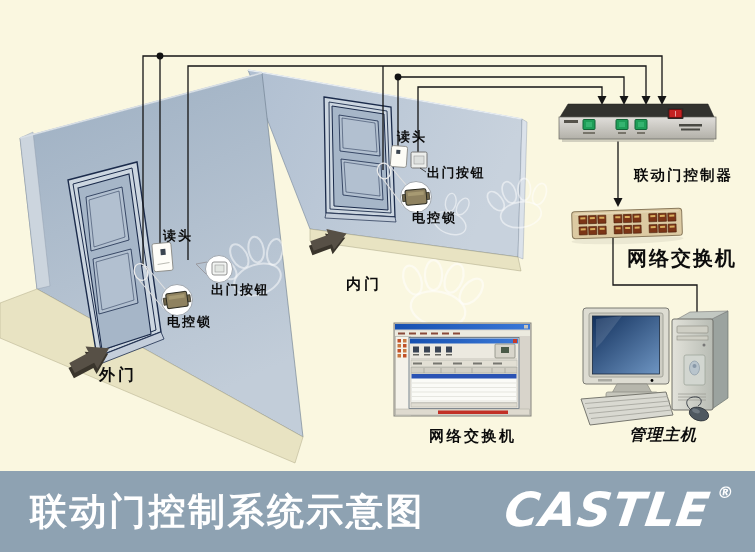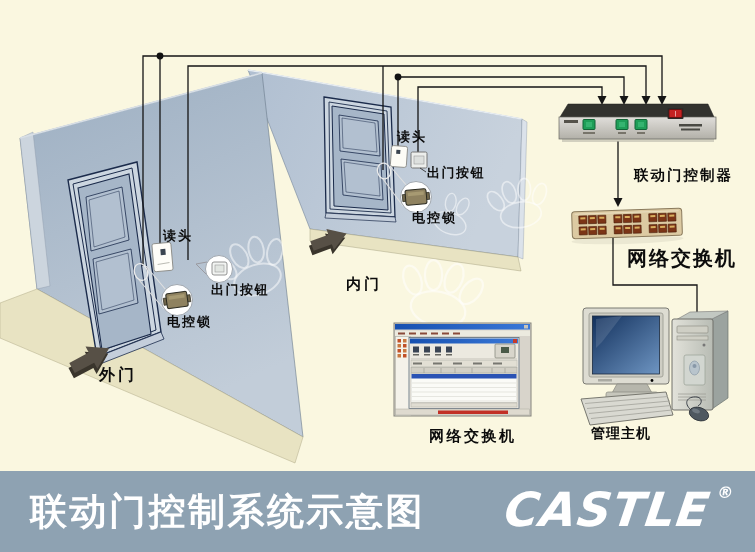--- a/index.html
+++ b/index.html
@@ -404,21 +404,21 @@
 <div class="lbl" style="left:167px;top:315px;font-size:13px;letter-spacing:2px;">电控锁</div>
 <div class="lbl" style="left:99px;top:366px;font-size:16px;letter-spacing:3px;">外门</div>
 
 <div class="lbl" style="left:397px;top:130px;font-size:13px;letter-spacing:2px;">读头</div>
 <div class="lbl" style="left:427px;top:166px;font-size:13px;letter-spacing:1.5px;">出门按钮</div>
 <div class="lbl" style="left:412px;top:211px;font-size:13px;letter-spacing:2px;">电控锁</div>
 <div class="lbl" style="left:346px;top:238px;font-size:15px;letter-spacing:3px;margin-top:38px;">内门</div>
 
 <div class="lbl" style="left:634px;top:142px;font-size:14.5px;letter-spacing:2px;margin-top:26px;">联动门控制器</div>
 <div class="lbl" style="left:627px;top:247px;font-size:20px;letter-spacing:2px;">网络交换机</div>
-<div class="lbl" style="left:591px;top:426px;font-size:14px;letter-spacing:1px;">管理主机</div>
+<div class="lbl" style="left:629px;top:426px;font-size:16px;letter-spacing:1px;font-style:italic;">管理主机</div>
 <div class="lbl" style="left:429px;top:428px;font-size:15px;letter-spacing:2.5px;">网络交换机</div>
 
 <div id="banner">
   <div class="title">联动门控制系统示意图</div>
   <div id="logo">
     <span class="word">CASTLE</span><sup>®</sup>
   </div>
 </div>
 
 </div>

